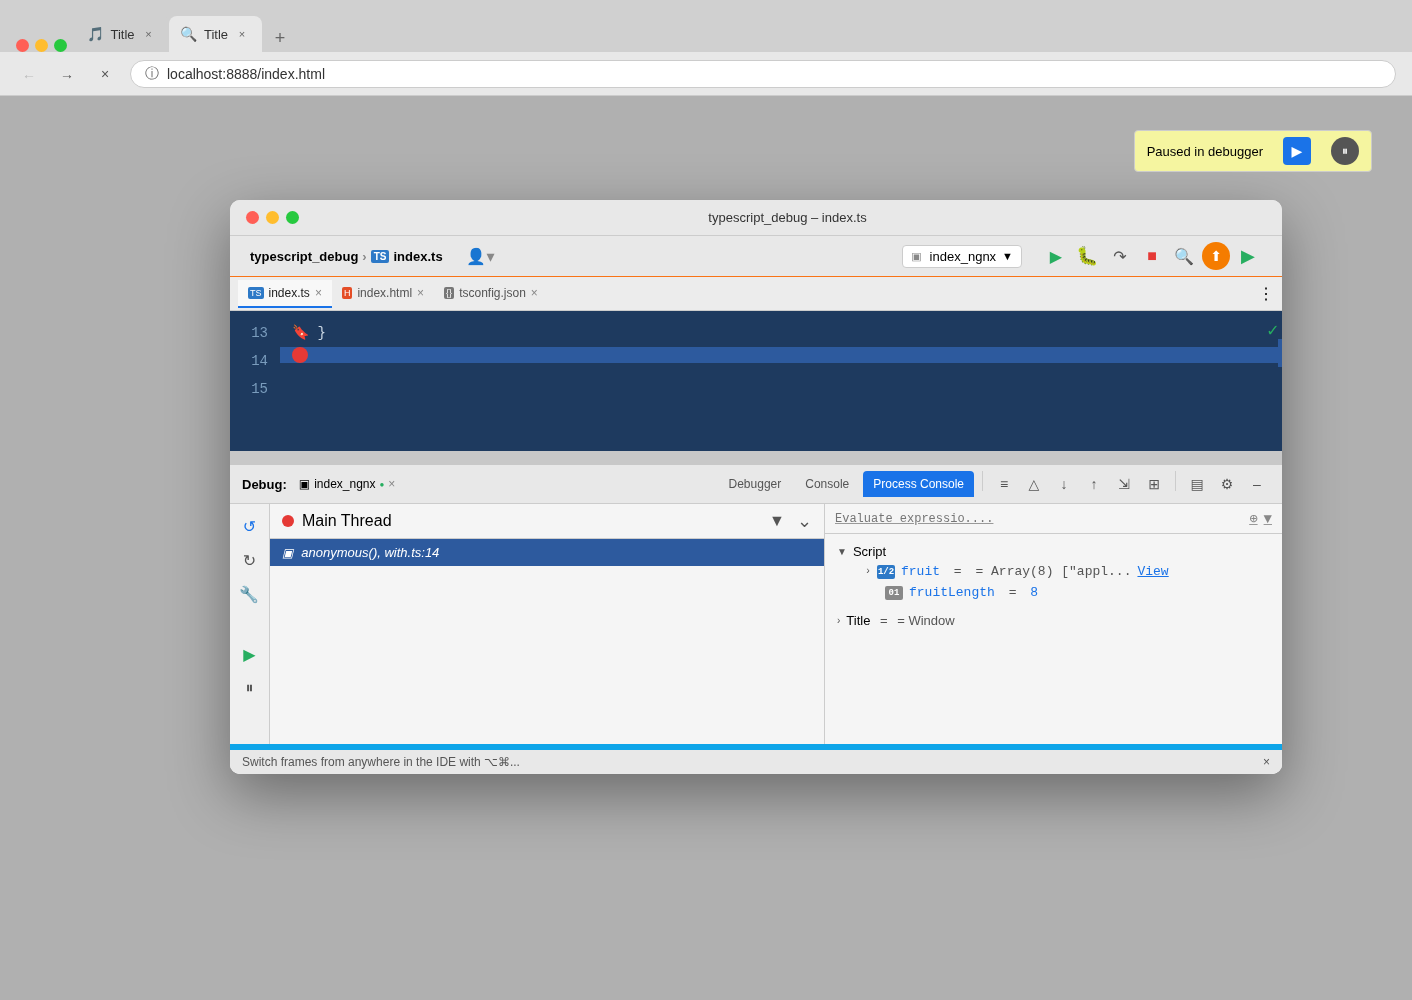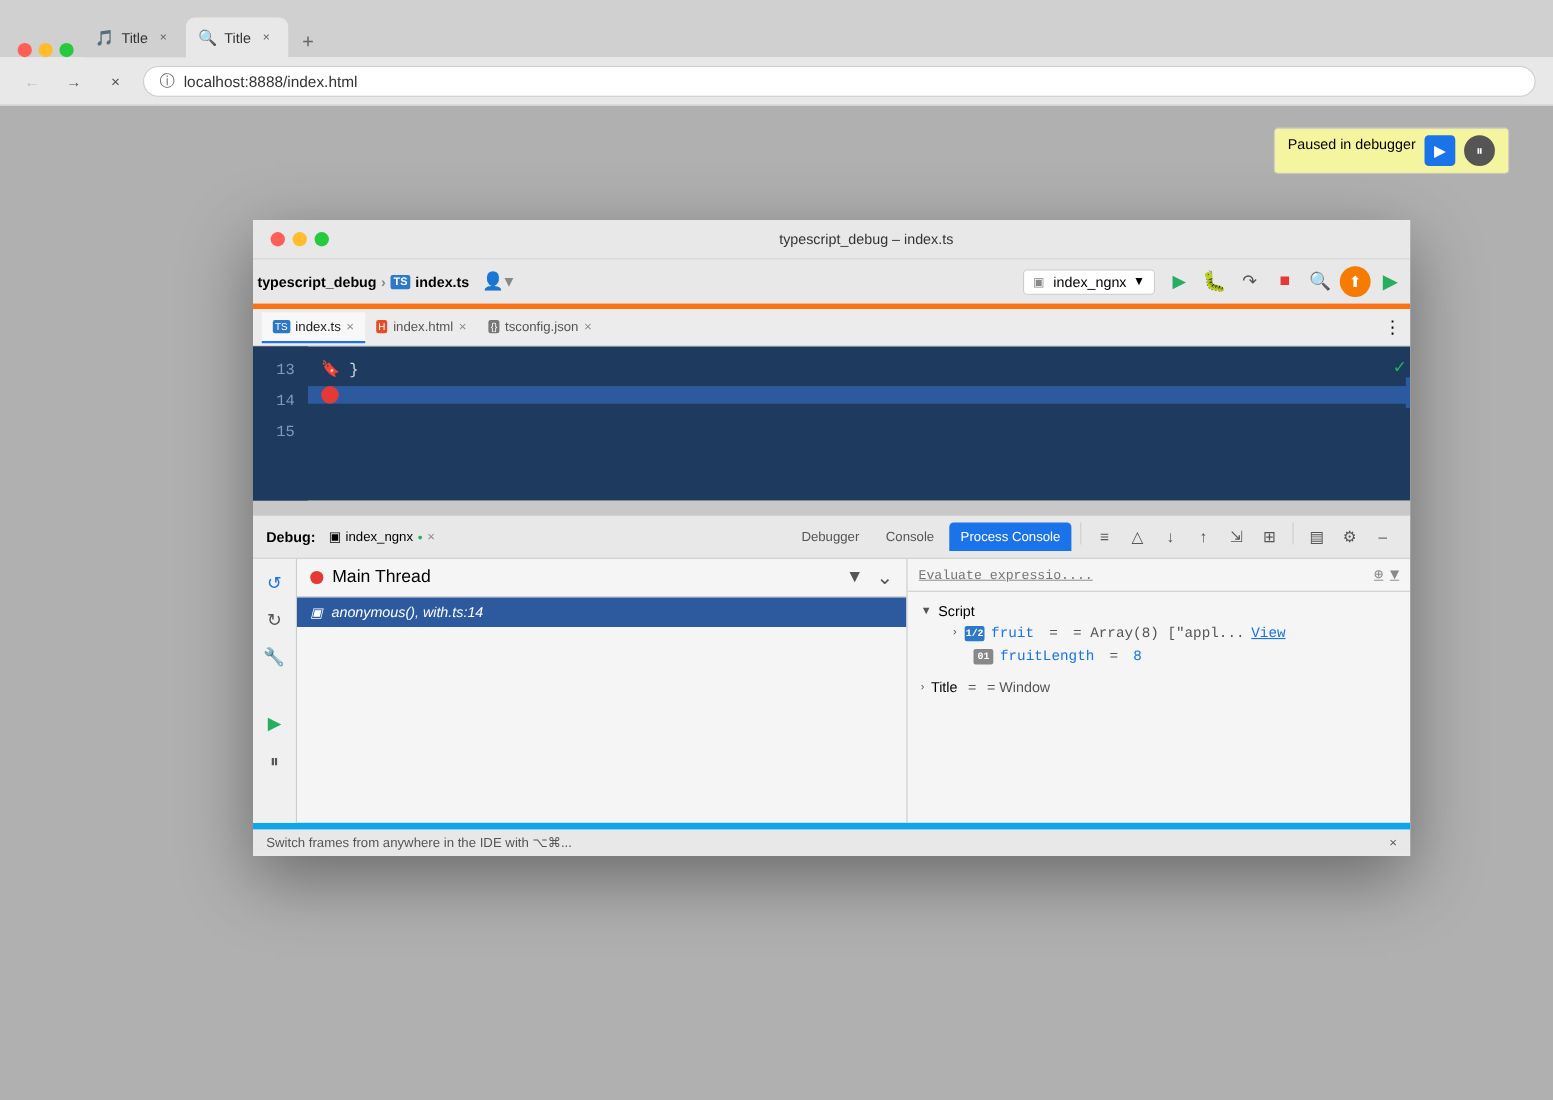--- a/index.html
+++ b/index.html
@@ -95,28 +95,29 @@
     }
 
     .info-icon {
       color: #666;
       font-size: 14px;
     }
 
     
     .debugger-banner {
       position: absolute;
-      top: 116px;
+      top: 130px;
       right: 40px;
       background: #f5f5a0;
       border: 1px solid #ccc;
       border-radius: 4px;
       padding: 6px 12px;
       display: flex;
-      gap: 8px;
+      align-items: center;
+      gap: 20px;
       font-size: 13px;
       font-weight: 500;
       z-index: 100;
     }
 
     .resume-btn {
       width: 28px; height: 28px;
       background: #1a73e8;
       border-radius: 4px;
       display:flex;align-items:center;justify-content:center;
@@ -130,21 +131,21 @@
       cursor: pointer;
     }
 
     
     .ide-window {
       position: absolute;
       top: 200px;
       left: 230px;
       width: 1052px;
       background: #f2f2f2;
-      border-radius: 0;
+      border-radius: 10px;
       box-shadow: 0 20px 60px rgba(0,0,0,0.4);
       overflow: hidden;
     }
 
     
     .ide-titlebar {
       background: #e8e8e8;
       padding: 10px 16px;
       display: flex;
       align-items: center;
@@ -155,25 +156,25 @@
       flex: 1;
       text-align: center;
       font-size: 13px;
       color: #333;
       font-weight: 500;
     }
 
     
     .ide-toolbar {
       background: #e8e8e8;
-      padding: 6px 4px;
-      display: flex;
-      align-items: center;
-      gap: 8px;
-      border-bottom: 5px solid #f97316;
+      padding: 6px 20px;
+      display: flex;
+      align-items: center;
+      gap: 20px;
+      border-bottom: 1px solid #f97316;
     }
 
     .breadcrumb {
       display: flex; align-items: center; gap: 4px;
       font-size: 13px; font-weight: 600;
     }
     .breadcrumb-sep { color: #888; }
 
     .run-config {
       margin-left: auto;

